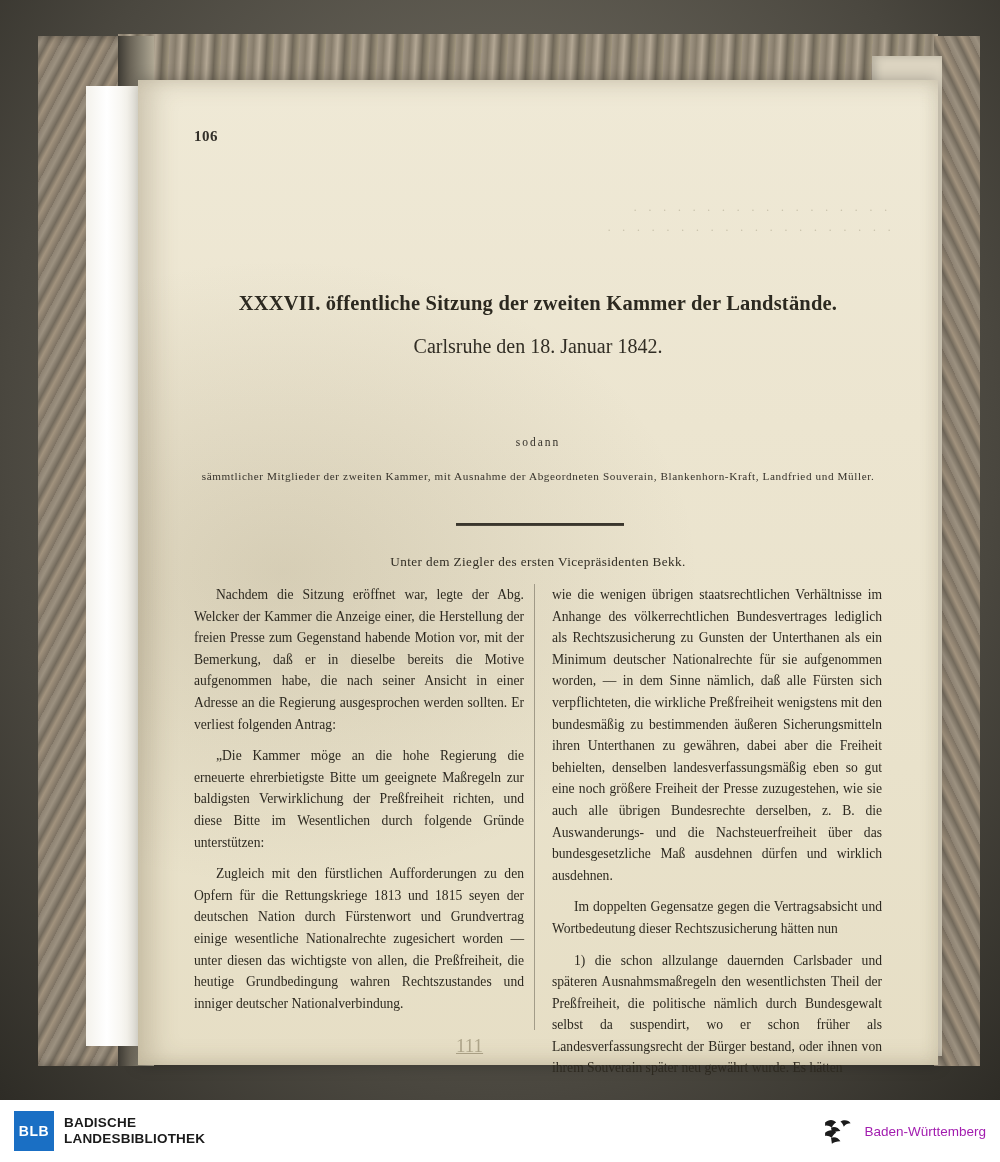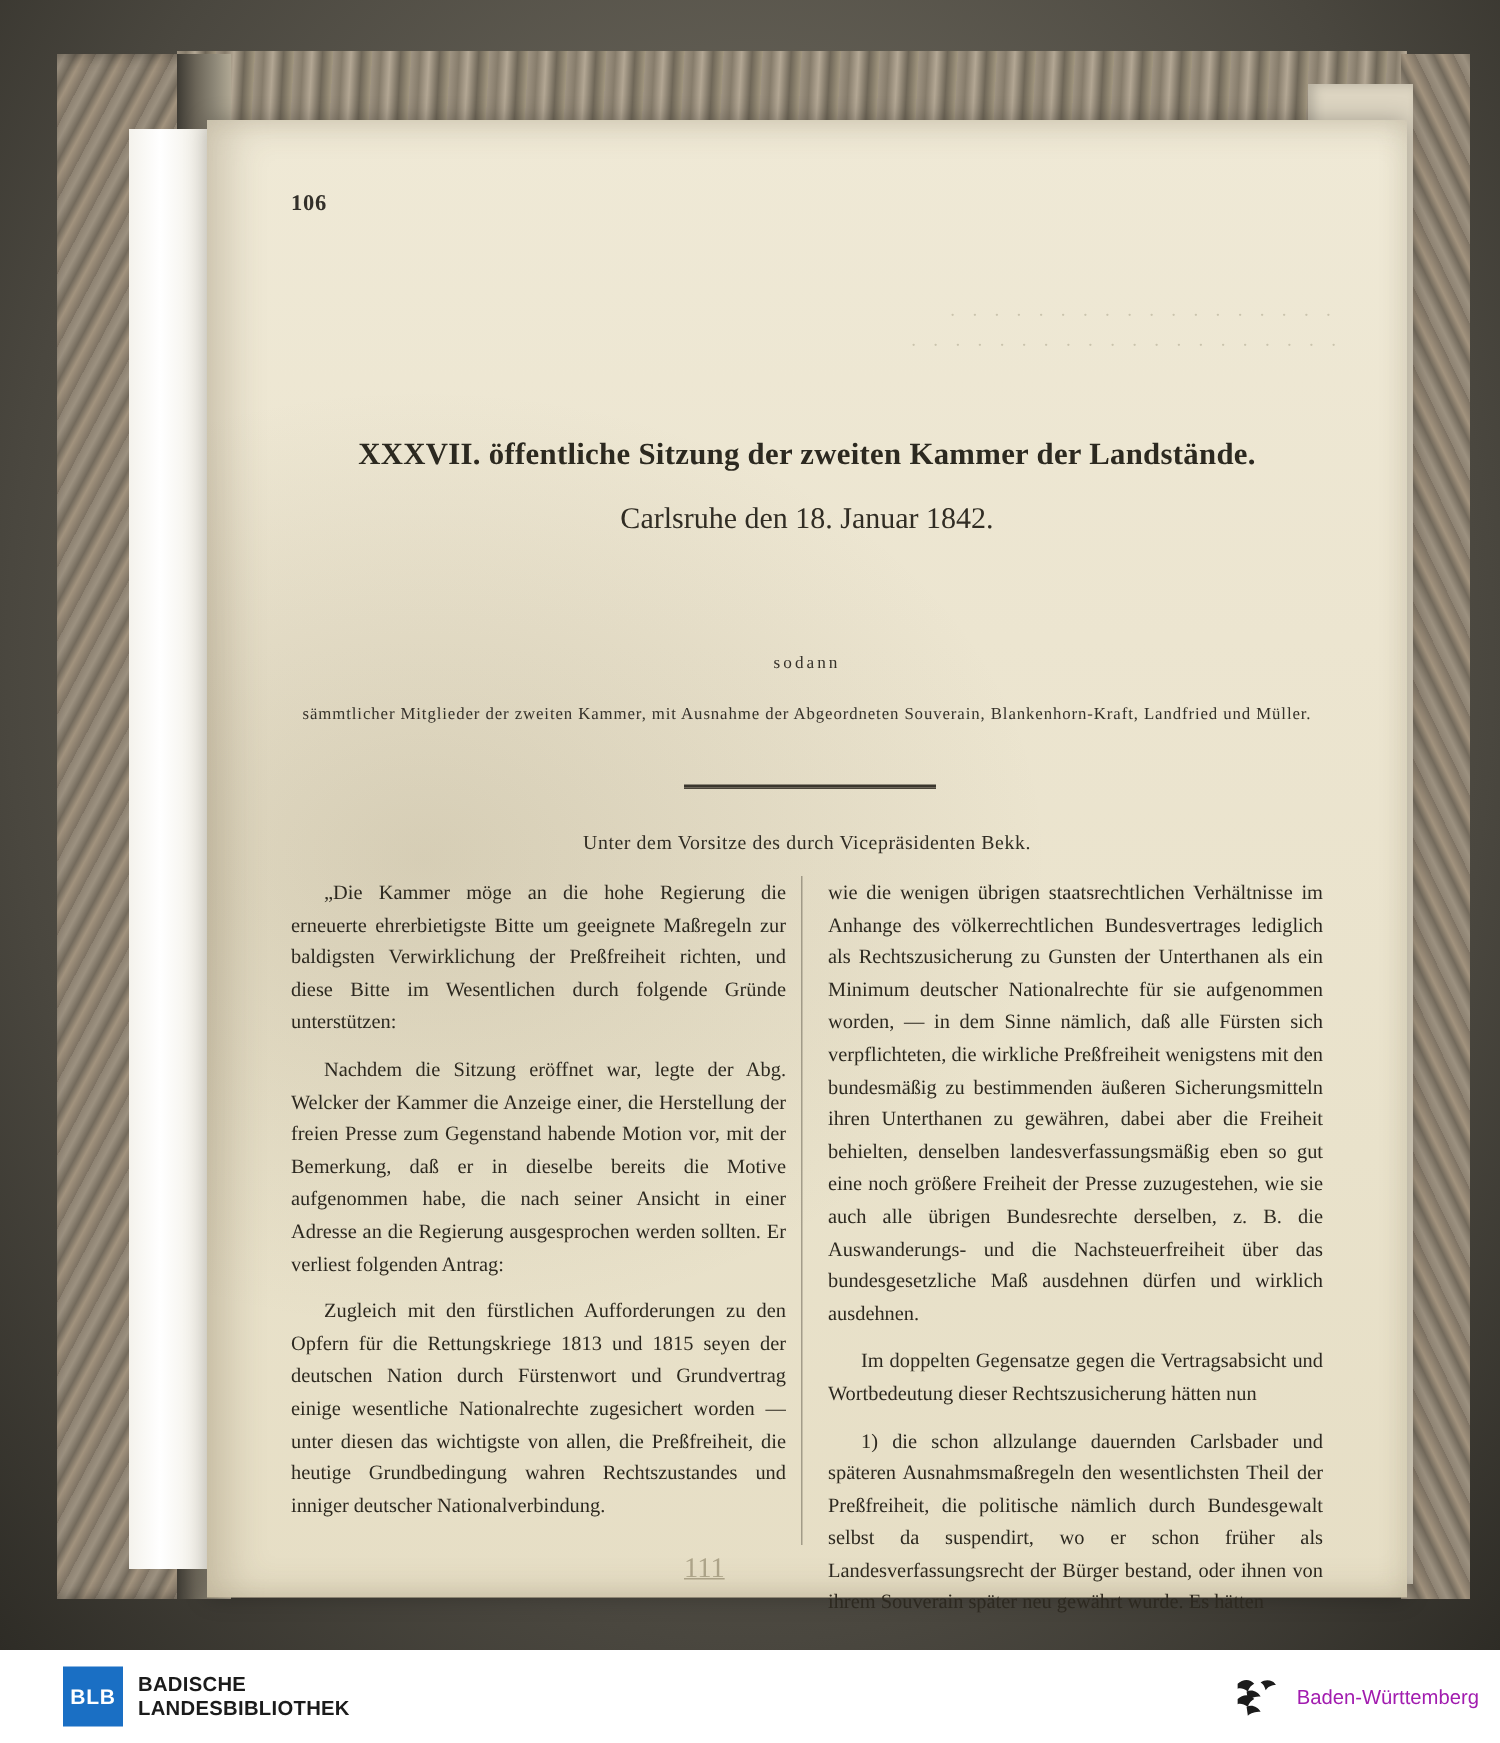--- a/index.html
+++ b/index.html
@@ -246,21 +246,20 @@
     width: 40px; height: 40px;
     background: #1a6fc4;
     color: #fff;
     font-family: "Liberation Sans", sans-serif;
     font-weight: bold;
     font-size: 14px;
     display: flex;
     align-items: center;
     justify-content: center;
     letter-spacing: .5px;
-    margin-left: 28px;
   }
   .brand-text {
     font-family: "Liberation Sans", sans-serif;
     font-size: 13.5px;
     font-weight: bold;
     line-height: 16px;
     color: #1b1b1b;
     letter-spacing: .2px;
   }
   .state {
@@ -300,27 +299,27 @@
 
       <div class="subtitle">Carlsruhe den 18. Januar 1842.</div>
 
 
       <div class="sodann">sodann</div>
 
       <div class="members">sämmtlicher Mitglieder der zweiten Kammer, mit Ausnahme der Abgeordneten Souverain, Blankenhorn-Kraft, Landfried und Müller.</div>
 
       <div class="rule"></div>
 
-      <div class="presider">Unter dem Vorsitze des durch Vicepräsidenten Bekk.</div>
+      <div class="presider">Unter dem Ziegler des ersten Vicepräsidenten Bekk.</div>
 
       <div class="divider-v"></div>
 
       <div class="col left">
+        <p>Nachdem die Sitzung eröffnet war, legte der Abg. Welcker der Kammer die Anzeige einer, die Herstellung der freien Presse zum Gegenstand habende Motion vor, mit der Bemerkung, daß er in dieselbe bereits die Motive aufgenommen habe, die nach seiner Ansicht in einer Adresse an die Regierung ausgesprochen werden sollten. Er verliest folgenden Antrag:</p>
         <p>„Die Kammer möge an die hohe Regierung die erneuerte ehrerbietigste Bitte um geeignete Maßregeln zur baldigsten Verwirklichung der Preßfreiheit richten, und diese Bitte im Wesentlichen durch folgende Gründe unterstützen:</p>
-        <p>Nachdem die Sitzung eröffnet war, legte der Abg. Welcker der Kammer die Anzeige einer, die Herstellung der freien Presse zum Gegenstand habende Motion vor, mit der Bemerkung, daß er in dieselbe bereits die Motive aufgenommen habe, die nach seiner Ansicht in einer Adresse an die Regierung ausgesprochen werden sollten. Er verliest folgenden Antrag:</p>
         <p>Zugleich mit den fürstlichen Aufforderungen zu den Opfern für die Rettungskriege 1813 und 1815 seyen der deutschen Nation durch Fürstenwort und Grundvertrag einige wesentliche Nationalrechte zugesichert worden — unter diesen das wichtigste von allen, die Preßfreiheit, die heutige Grundbedingung wahren Rechtszustandes und inniger deutscher Nationalverbindung.</p>
       </div>
 
       <div class="col right">
         <p class="noindent">wie die wenigen übrigen staatsrechtlichen Verhältnisse im Anhange des völkerrechtlichen Bundesvertrages lediglich als Rechtszusicherung zu Gunsten der Unterthanen als ein Minimum deutscher Nationalrechte für sie aufgenommen worden, — in dem Sinne nämlich, daß alle Fürsten sich verpflichteten, die wirkliche Preßfreiheit wenigstens mit den bundesmäßig zu bestimmenden äußeren Sicherungsmitteln ihren Unterthanen zu gewähren, dabei aber die Freiheit behielten, denselben landesverfassungsmäßig eben so gut eine noch größere Freiheit der Presse zuzugestehen, wie sie auch alle übrigen Bundesrechte derselben, z. B. die Auswanderungs- und die Nachsteuerfreiheit über das bundesgesetzliche Maß ausdehnen dürfen und wirklich ausdehnen.</p>
         <p>Im doppelten Gegensatze gegen die Vertragsabsicht und Wortbedeutung dieser Rechtszusicherung hätten nun</p>
         <p>1) die schon allzulange dauernden Carlsbader und späteren Ausnahmsmaßregeln den wesentlichsten Theil der Preßfreiheit, die politische nämlich durch Bundesgewalt selbst da suspendirt, wo er schon früher als Landesverfassungsrecht der Bürger bestand, oder ihnen von ihrem Souverain später neu gewährt wurde. Es hätten</p>
       </div>
 
       <div class="faint-mark">111</div>

